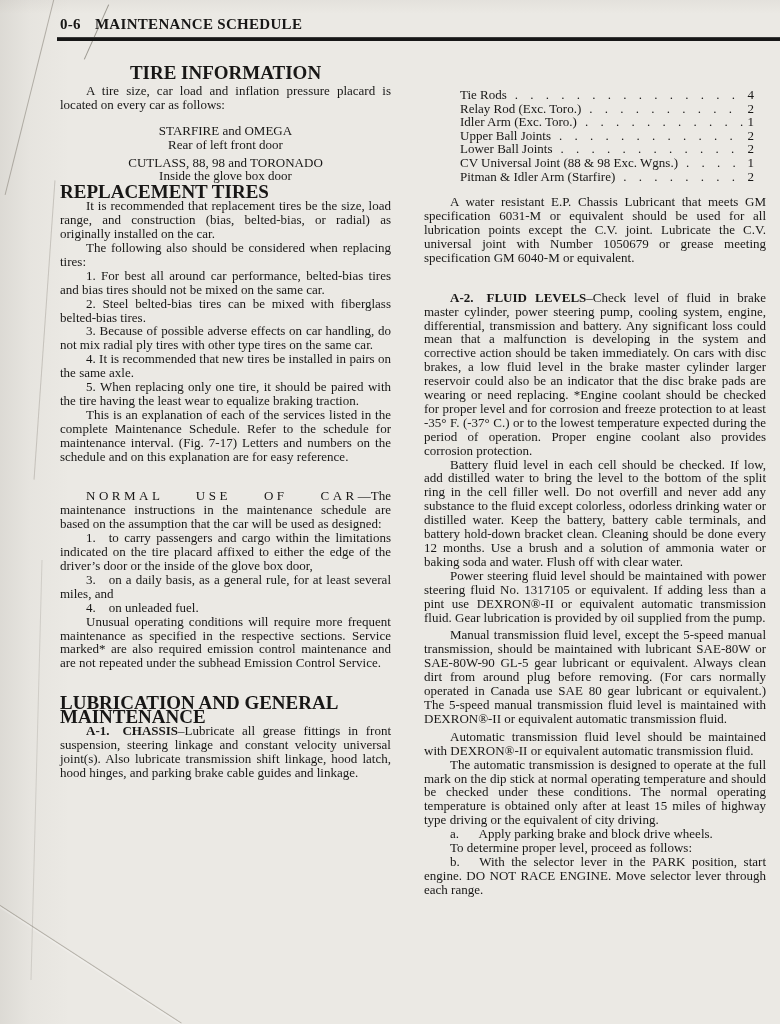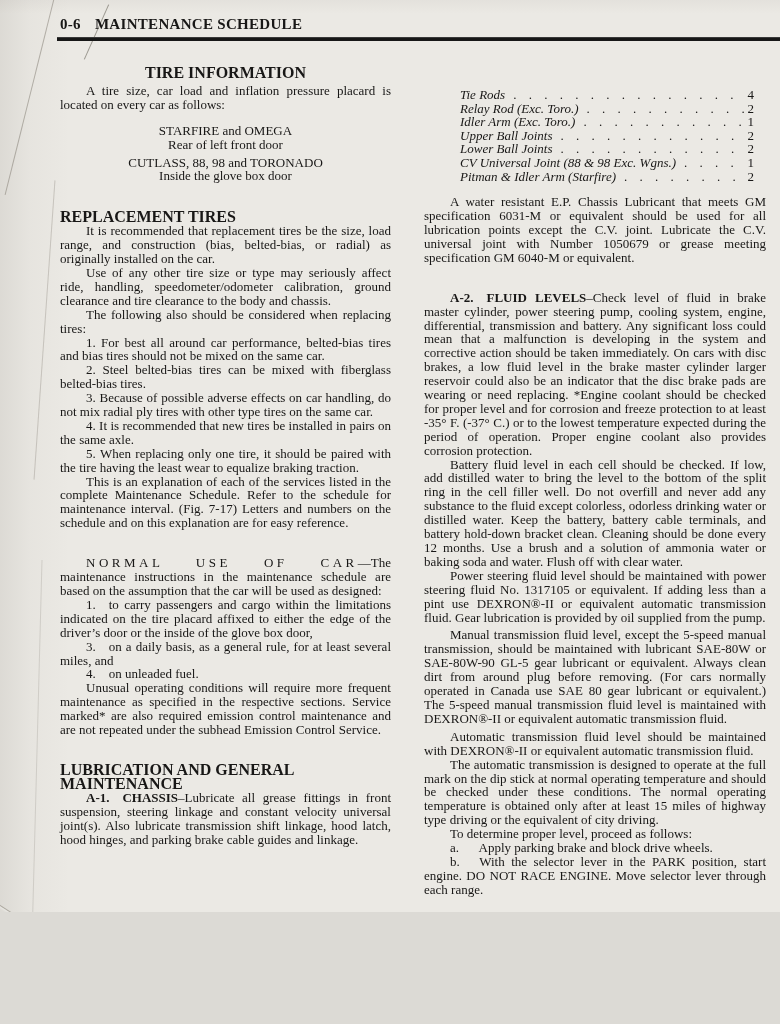--- a/index.html
+++ b/index.html
@@ -1,46 +1,46 @@
 <!DOCTYPE html>
 <html><head>
 <meta charset="utf-8">
 <style>
   html,body{margin:0;padding:0;}
   body{width:780px;height:1024px;overflow:hidden;background:#dcdad5;}
   .page{
-    position:relative;width:780px;height:912px;
+    position:relative;width:780px;height:1024px;
     background:#ebe9e4;
     font-family:"Liberation Serif","DejaVu Serif",serif;
     color:#181716;
     overflow:hidden;
   }
   .page::before{
     content:"";position:absolute;inset:0;pointer-events:none;
     background:linear-gradient(to right, rgba(90,85,75,0.10) 0px, rgba(90,85,75,0.03) 30px, rgba(0,0,0,0) 70px),
                linear-gradient(to bottom, rgba(90,85,75,0.05) 0px, rgba(0,0,0,0) 14px);
   }
   .hdr{position:absolute;top:16px;left:60px;font-size:15px;font-weight:bold;letter-spacing:0.3px;white-space:nowrap;}
   .hdr .num{margin-right:14px;}
   .hdr-rule{position:absolute;top:37px;left:57px;right:0;height:3px;background:#171717;border-top:1px solid #3a3a3a;}
   .col{position:absolute;font-size:13px;line-height:13.9px;text-align:justify;}
   .col-left{left:60px;top:66px;width:331px;}
   .col-right{left:424px;top:78px;width:342px;}
   .c{text-align:center;}
   .b{font-weight:bold;}
   p{margin:0;text-indent:26px;}
-  h3{margin:0;font-size:16px;font-weight:bold;text-align:left;text-indent:0;font-family:Liberation Serif, serif;}
+  h3{margin:0;font-size:19px;font-weight:bold;text-align:left;text-indent:0;font-family:Liberation Serif, serif;}
   .sp8{margin-top:4px;} .sp12{margin-top:12px;} .sp14{margin-top:4px;}
-  .sp20{margin-top:27px;} .sp26{margin-top:26px;} .sp36{margin-top:36px;}
+  .sp20{margin-top:2px;} .sp26{margin-top:26px;} .sp36{margin-top:36px;}
   .spread{letter-spacing:3.5px;word-spacing:5px;}
   
   .ftab-hdr{display:flex;justify-content:space-between;font-weight:bold;text-indent:0;}
   .ftab{margin-top:10px;padding-left:36px;padding-right:12px;}
   .frow{display:flex;align-items:baseline;line-height:13.6px;}
-  .fitem{white-space:nowrap;font-style:italic;}
+  .fitem{white-space:nowrap;}
   .dots{flex:1;overflow:hidden;white-space:nowrap;letter-spacing:4.5px;padding:0 4px 0 8px;color:#1d1c1b;}
   .fcount{width:10px;text-align:right;}
   
   .artifact{position:absolute;pointer-events:none;}
   .a1{left:30px;top:-12px;width:1px;height:210px;background:rgba(110,104,94,0.45);transform:rotate(14deg);}
   .a2{left:44px;top:180px;width:1px;height:300px;background:rgba(120,114,104,0.30);transform:rotate(4deg);}
   .a3{left:96px;top:2px;width:1px;height:60px;background:rgba(90,85,75,0.55);transform:rotate(24deg);}
   .a4{left:-30px;top:960px;width:230px;height:1px;background:rgba(130,124,112,0.5);transform:rotate(33deg);box-shadow:0 1px 2px rgba(255,255,255,0.7);}
   .a5{left:36px;top:560px;width:1px;height:420px;background:rgba(125,119,108,0.22);transform:rotate(1.5deg);}
 </style>
@@ -68,21 +68,20 @@
       <div>STARFIRE and OMEGA</div>
       <div>Rear of left front door</div>
     </div>
     <div class="c sp14">
       <div>CUTLASS, 88, 98 and TORONADO</div>
       <div>Inside the glove box door</div>
     </div>
 
     <h3 class="sp20">REPLACEMENT TIRES</h3>
     <p>It is recommended that replacement tires be the size, load range, and construction (bias, belted-bias, or radial) as originally installed on the car.</p>
-    <p>Use of any other tire size or type may seriously affect ride, handling, speedometer/odometer calibration, ground clearance and tire clearance to the body and chassis.</p>
     <p>The following also should be considered when replacing tires:</p>
     <p>1. For best all around car performance, belted-bias tires and bias tires should not be mixed on the same car.</p>
     <p>2. Steel belted-bias tires can be mixed with fiberglass belted-bias tires.</p>
     <p>3. Because of possible adverse effects on car handling, do not mix radial ply tires with other type tires on the same car.</p>
     <p>4. It is recommended that new tires be installed in pairs on the same axle.</p>
     <p>5. When replacing only one tire, it should be paired with the tire having the least wear to equalize braking traction.</p>
 
     <p>This is an explanation of each of the services listed in the complete Maintenance Schedule. Refer to the schedule for maintenance interval. (Fig. 7-17) Letters and numbers on the schedule and on this explanation are for easy reference.</p>
 
     <p class="sp26"><span class="spread">NORMAL USE OF CAR</span><span>—The maintenance instructions in the maintenance schedule are based on the assumption that the car will be used as designed:</span></p>
@@ -136,18 +135,18 @@
     </div>
 
     <p class="sp12">A water resistant E.P. Chassis Lubricant that meets GM specification 6031-M or equivalent should be used for all lubrication points except the C.V. joint. Lubricate the C.V. universal joint with Number 1050679 or grease meeting specification GM 6040-M or equivalent.</p>
 
     <p class="sp26"><span class="b">A-2.  FLUID LEVELS</span><span>–Check level of fluid in brake master cylinder, power steering pump, cooling system, engine, differential, transmission and battery. Any significant loss could mean that a malfunction is developing in the system and corrective action should be taken immediately. On cars with disc brakes, a low fluid level in the brake master cylinder larger reservoir could also be an indicator that the disc brake pads are wearing or need replacing. *Engine coolant should be checked for proper level and for corrosion and freeze protection to at least -35° F. (-37° C.) or to the lowest temperature expected during the period of operation. Proper engine coolant also provides corrosion protection.</span></p>
     <p>Battery fluid level in each cell should be checked. If low, add distilled water to bring the level to the bottom of the split ring in the cell filler well. Do not overfill and never add any substance to the fluid except colorless, odorless drinking water or distilled water. Keep the battery, battery cable terminals, and battery hold-down bracket clean. Cleaning should be done every 12 months. Use a brush and a solution of ammonia water or baking soda and water. Flush off with clear water.</p>
     <p>Power steering fluid level should be maintained with power steering fluid No. 1317105 or equivalent. If adding less than a pint use DEXRON®-II or equivalent automatic transmission fluid. Gear lubrication is provided by oil supplied from the pump.</p>
     <p class="sp8">Manual transmission fluid level, except the 5-speed manual transmission, should be maintained with lubricant SAE-80W or SAE-80W-90 GL-5 gear lubricant or equivalent. Always clean dirt from around plug before removing. (For cars normally operated in Canada use SAE 80 gear lubricant or equivalent.) The 5-speed manual transmission fluid level is maintained with DEXRON®-II or equivalent automatic transmission fluid.</p>
     <p class="sp8">Automatic transmission fluid level should be maintained with DEXRON®-II or equivalent automatic transmission fluid.</p>
     <p>The automatic transmission is designed to operate at the full mark on the dip stick at normal operating temperature and should be checked under these conditions. The normal operating temperature is obtained only after at least 15 miles of highway type driving or the equivalent of city driving.</p>
+    <p>a.  Apply parking brake and block drive wheels.</p>
     <p>To determine proper level, proceed as follows:</p>
-    <p>a.  Apply parking brake and block drive wheels.</p>
     <p>b.  With the selector lever in the PARK position, start engine. DO NOT RACE ENGINE. Move selector lever through each range.</p>
   </div>
 
 </div>
 
 </body></html>

